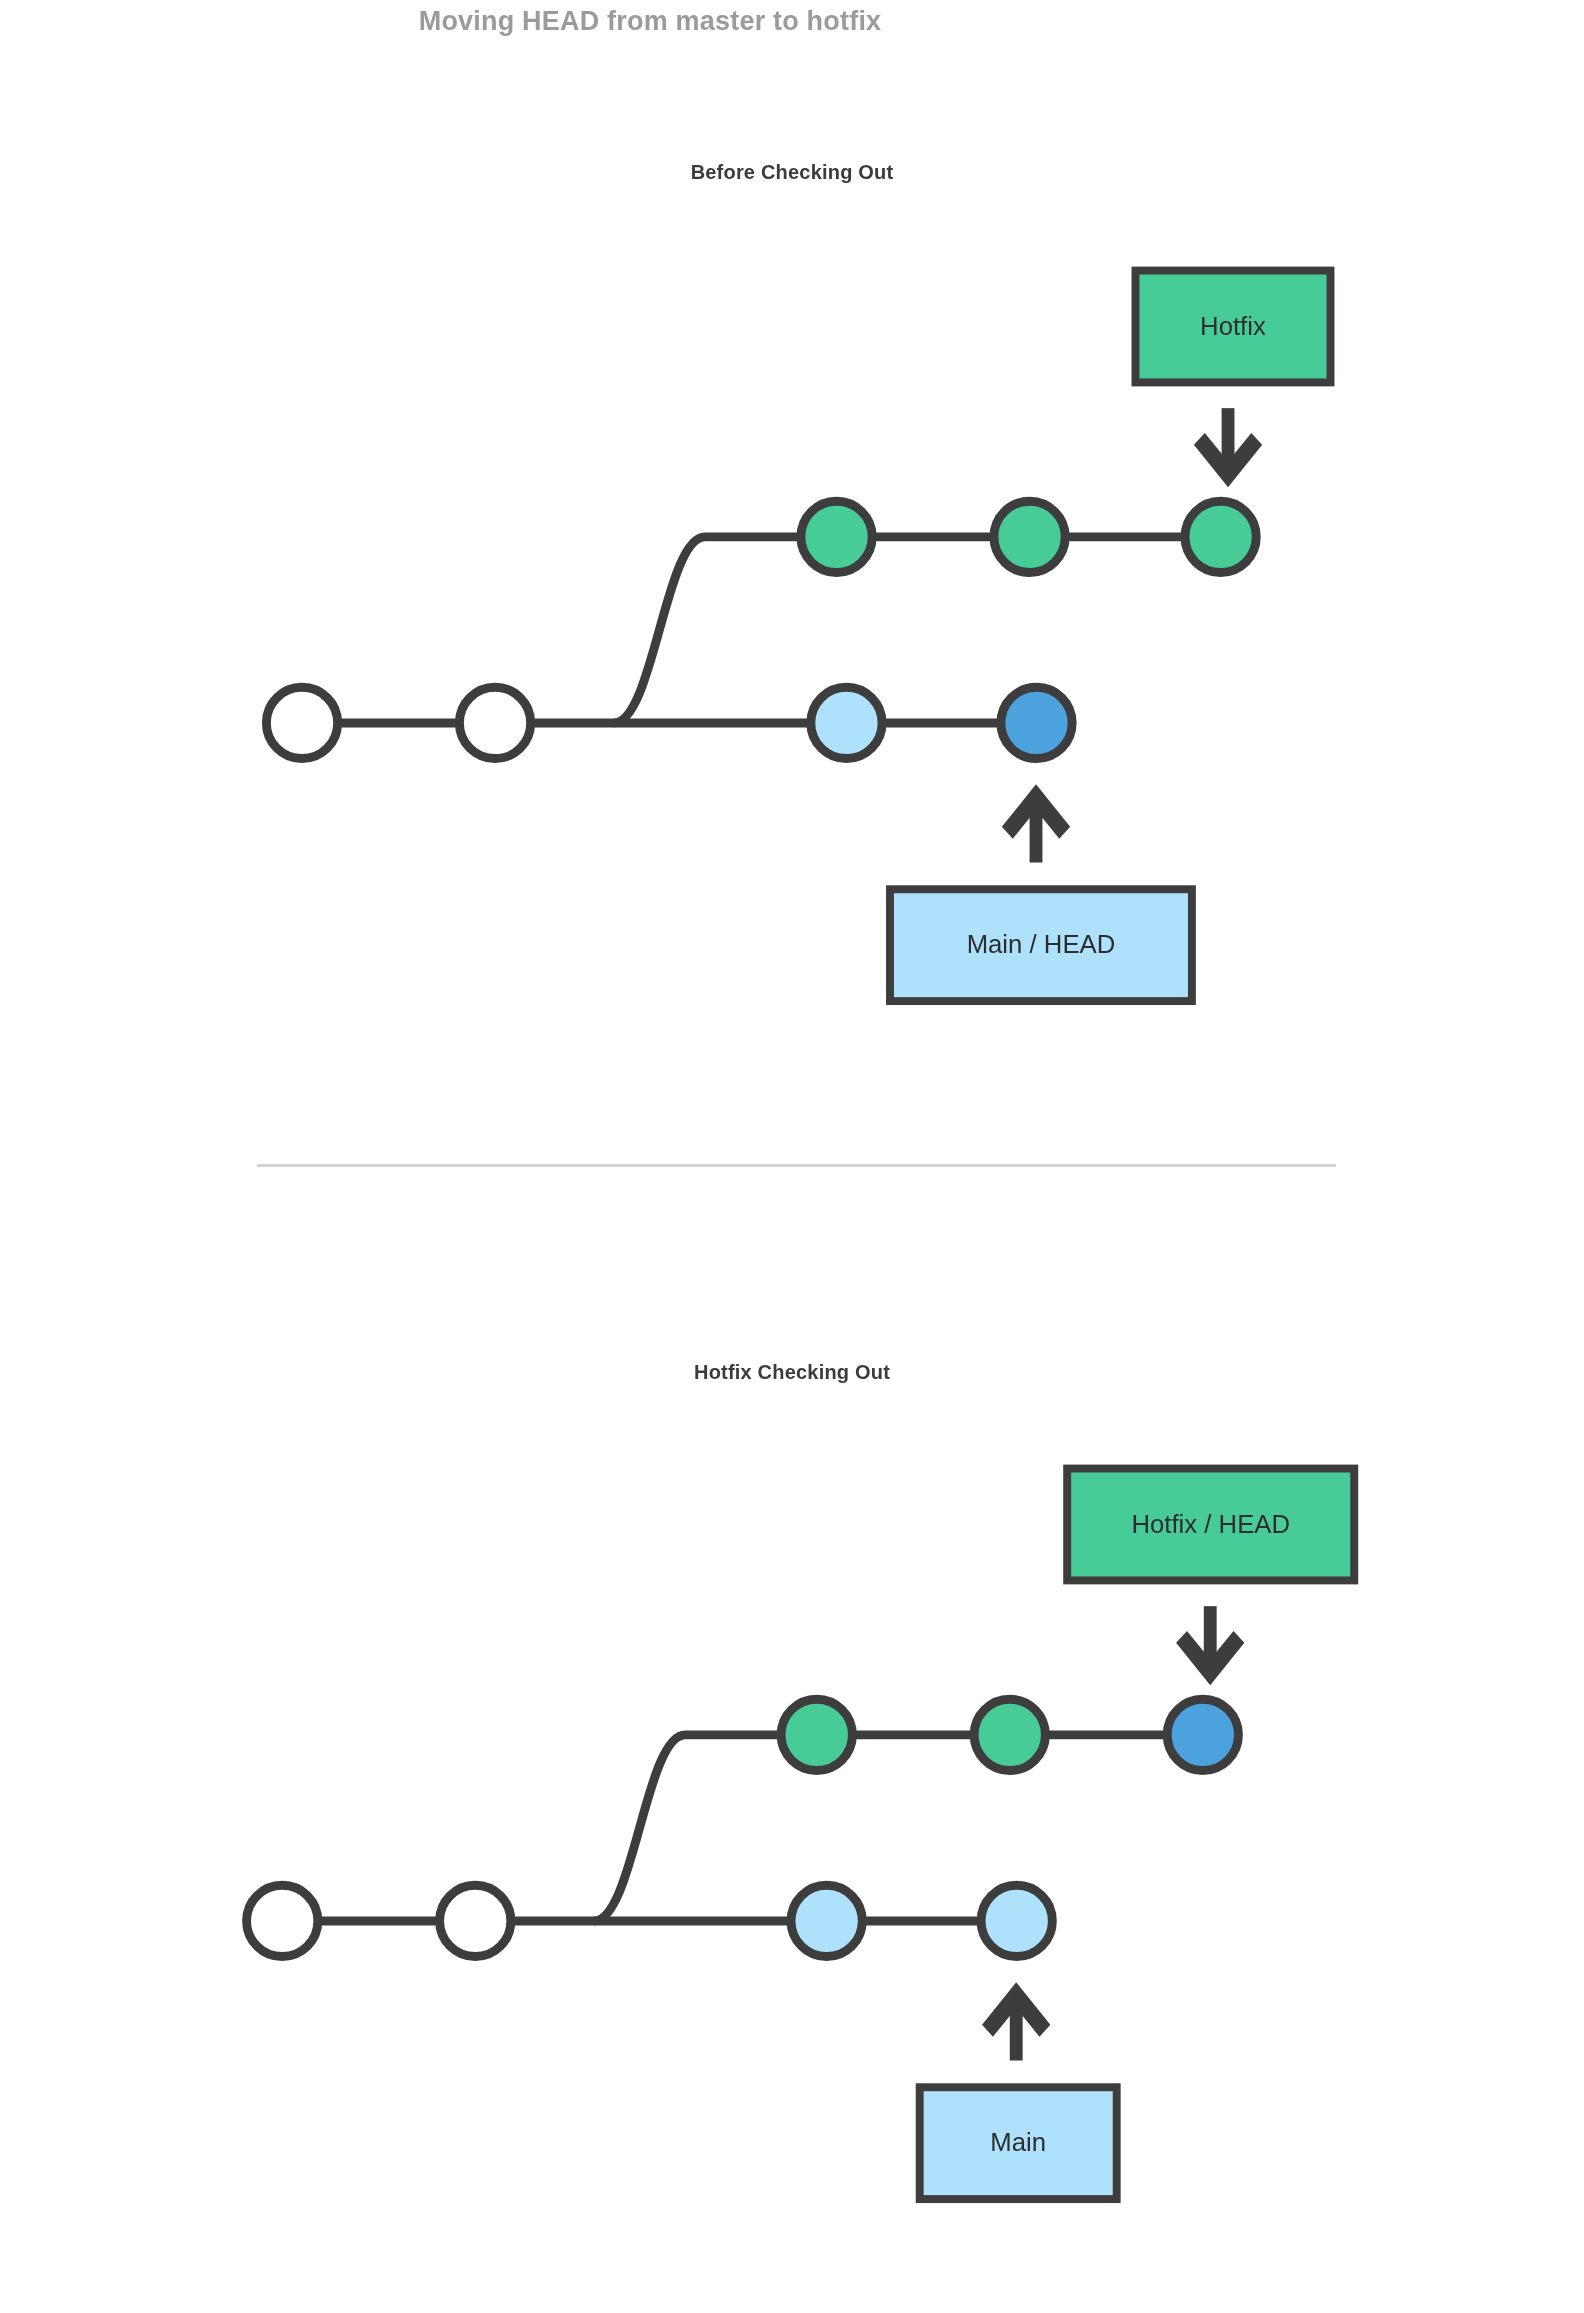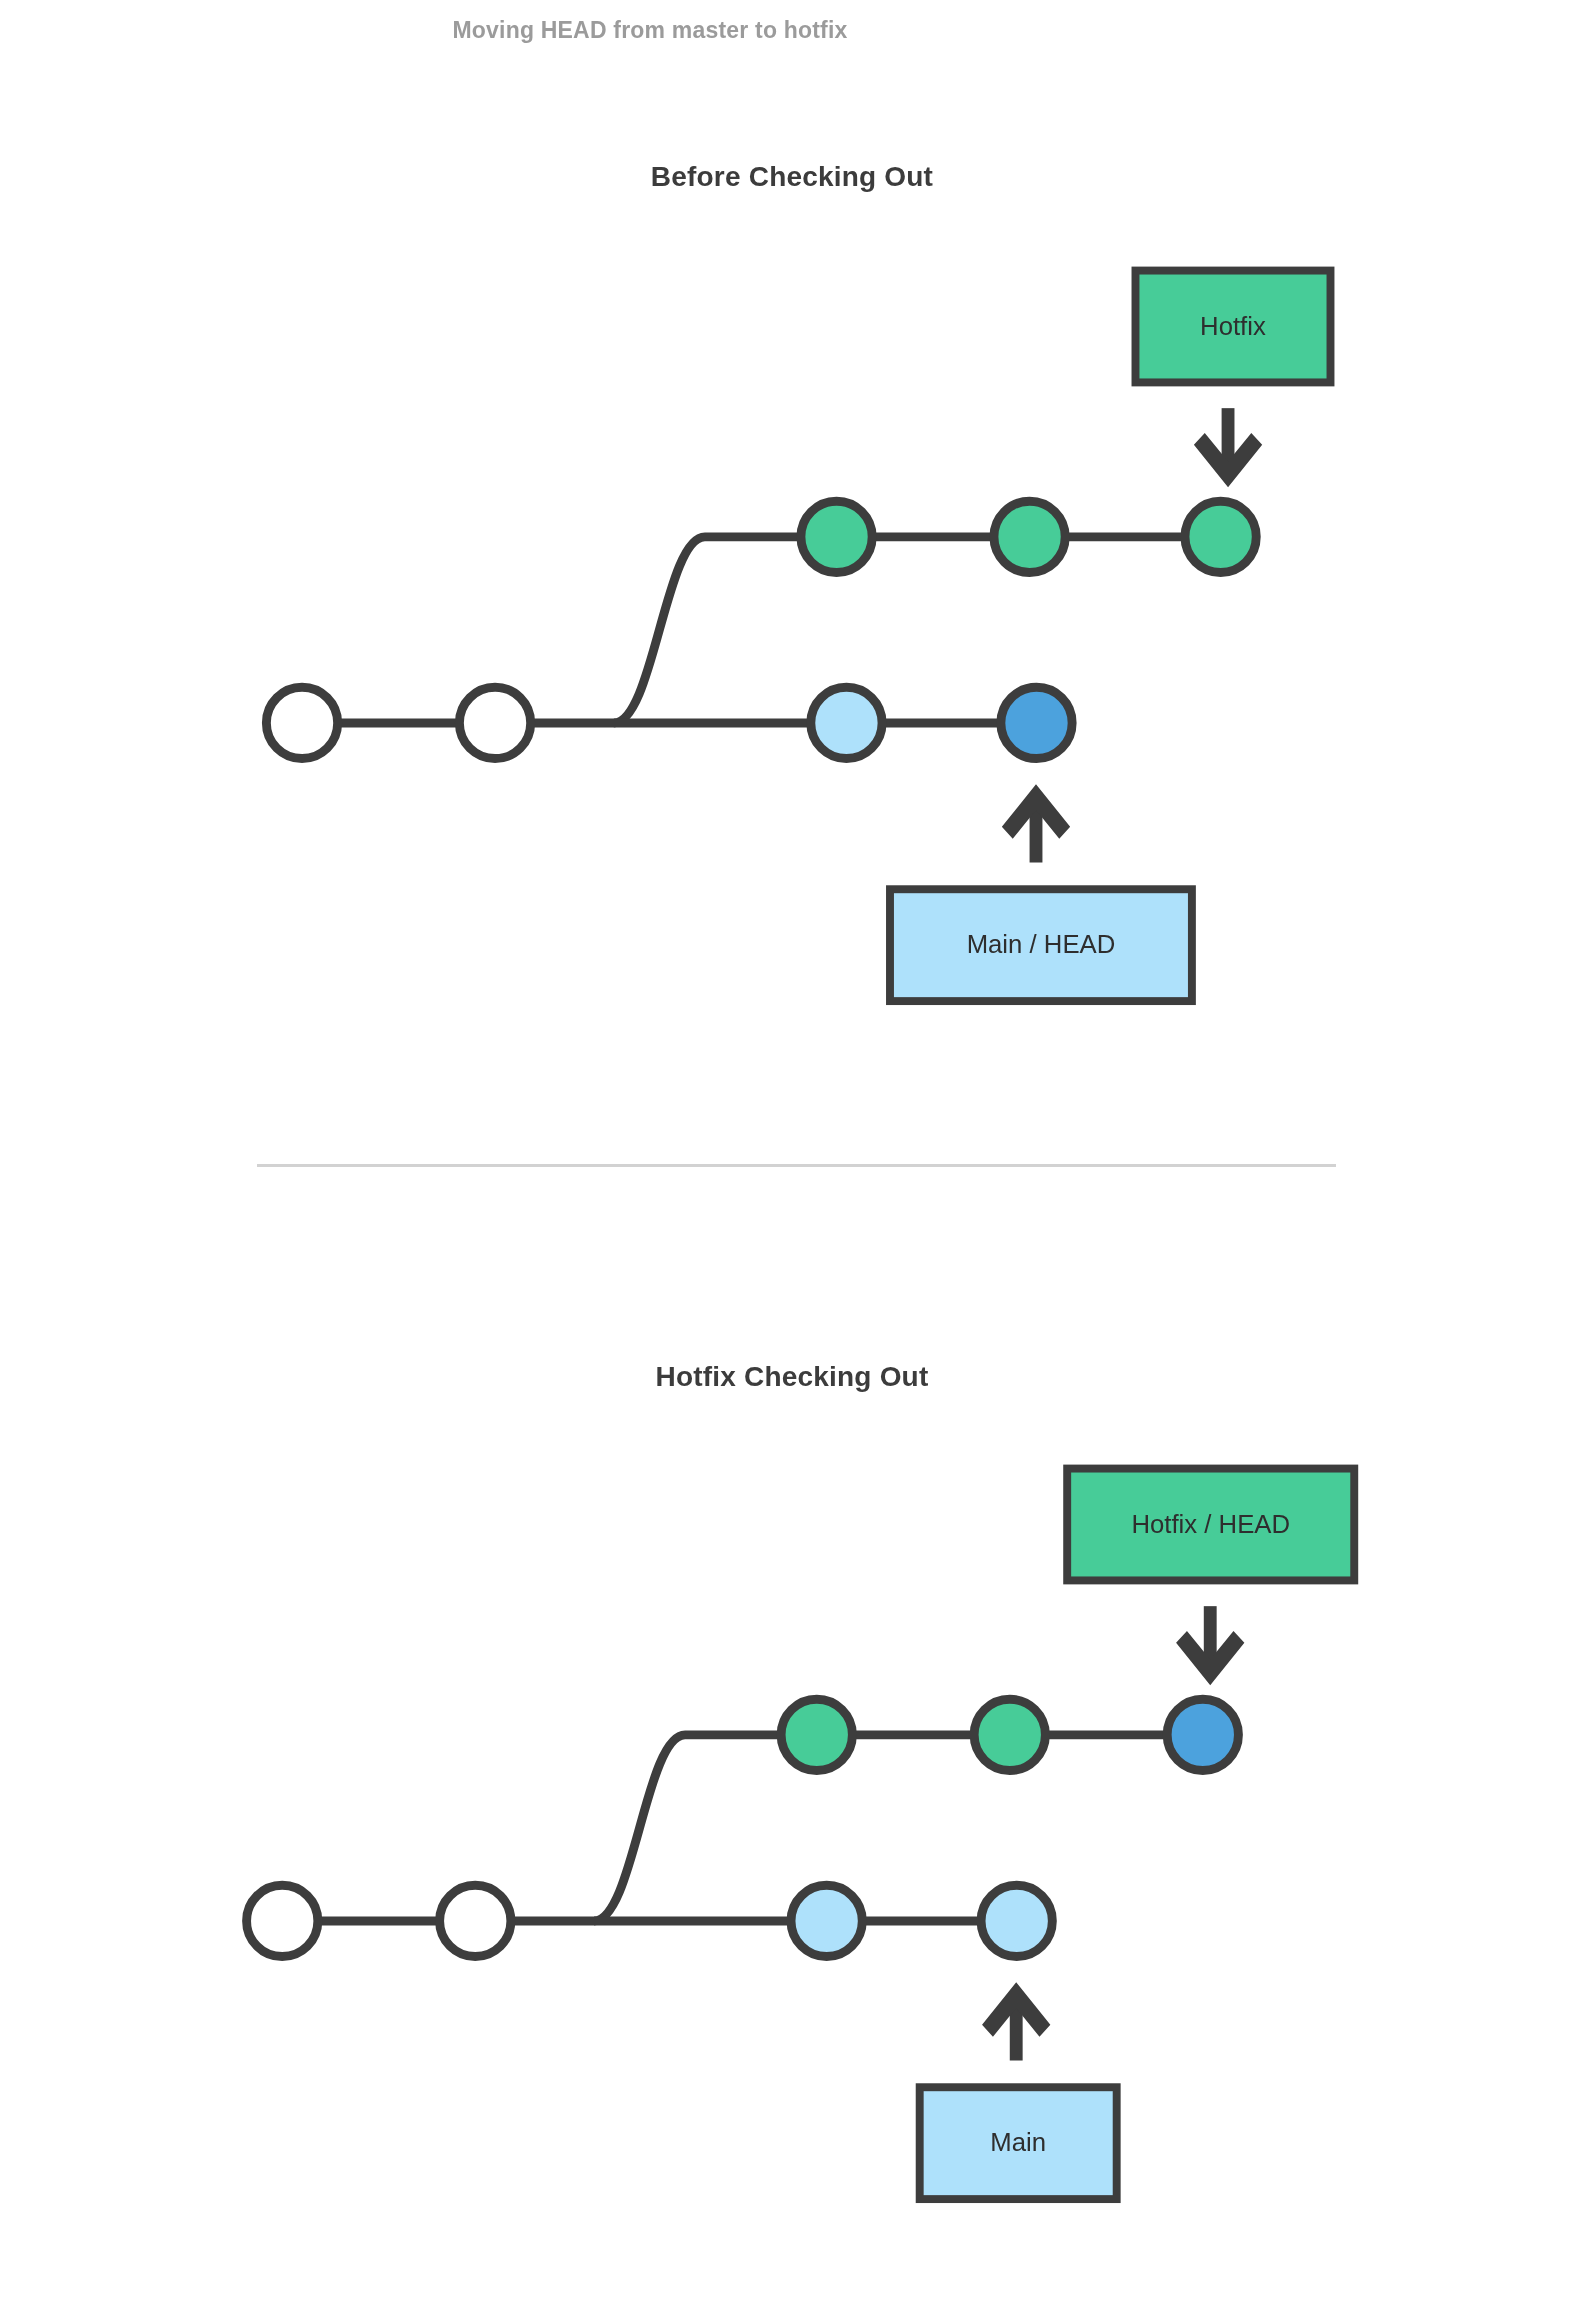--- a/index.html
+++ b/index.html
@@ -13,34 +13,34 @@
     position: relative;
     font-family: "Liberation Sans", sans-serif;
     overflow: hidden;
   }
   #page-title {
     position: absolute;
     left: 0;
     top: 0;
     width: 1300px;
     text-align: center;
-    font-size: 23px;
+    font-size: 27px;
     font-weight: 700;
     color: #9b9b9b;
     letter-spacing: 0.2px;
     line-height: 40px;
-    padding-top: 10px;
+    padding-top: 1px;
     box-sizing: border-box;
   }
   .section-heading {
     position: absolute;
     width: 1584px;
     left: 0;
     text-align: center;
-    font-size: 28px;
+    font-size: 20px;
     font-weight: 700;
     color: #3c3c3c;
     letter-spacing: 0.2px;
   }
   #heading-before { top: 161px; }
   #heading-after  { top: 1361px; }
 
   #divider {
     position: absolute;
     left: 257px;

